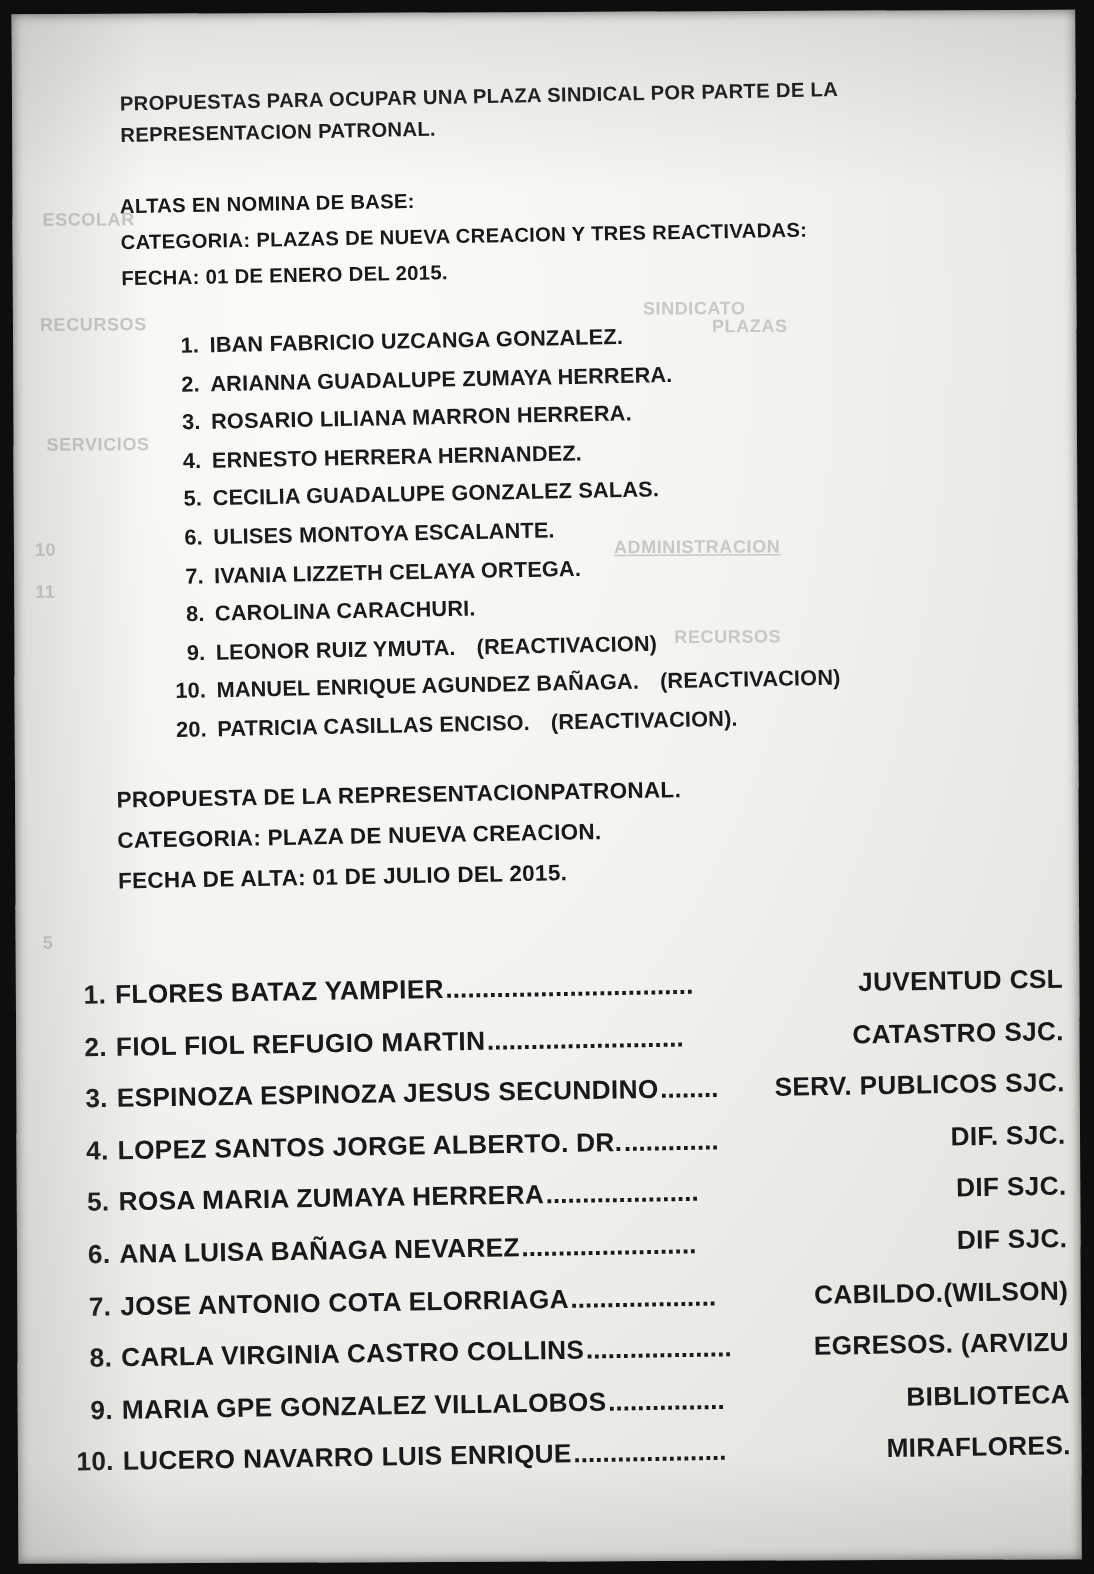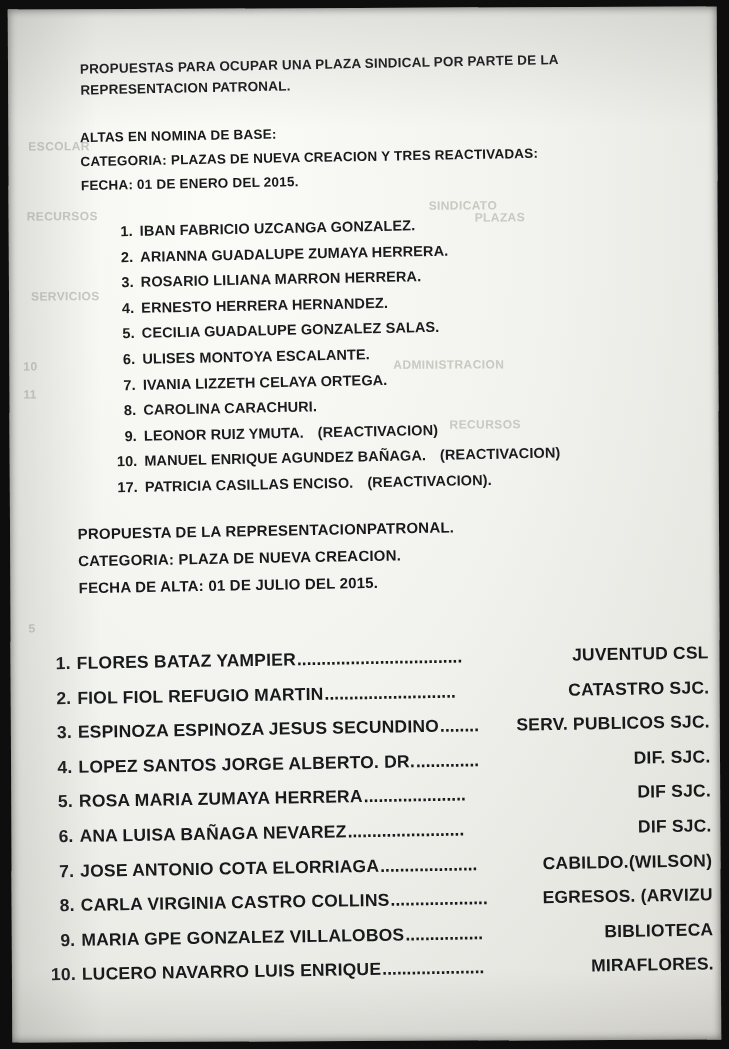--- a/index.html
+++ b/index.html
@@ -164,21 +164,21 @@
 <div class="page">
   <div class="sheet">
 
     <div class="ghost" style="left:20px;  top:130px;">ESCOLAR</div>
     <div class="ghost" style="left:420px; top:150px;margin-top:41px;">SINDICATO</div>
     <div class="ghost" style="left:18px;  top:200px;">RECURSOS</div>
     <div class="ghost" style="left:430px; top:203px;padding-left:36px;">PLAZAS</div>
     <div class="ghost" style="left:22px;  top:280px;">SERVICIOS</div>
     <div class="ghost" style="left:14px;  top:350px;">10</div>
     <div class="ghost" style="left:14px;  top:378px;">11</div>
-    <div class="ghost" style="left:384px; top:350px;">ADMINISTRACION</div>
+    <div class="ghost" style="left:400px; top:350px;text-decoration:underline;">ADMINISTRACION</div>
     <div class="ghost" style="left:440px; top:410px;">RECURSOS</div>
     <div class="ghost" style="left:18px;  top:612px;">5</div>
 
     <div class="content">
 
       <div class="hdr title-block">
         <div>PROPUESTAS PARA OCUPAR UNA PLAZA SINDICAL POR PARTE DE LA</div>
         <div>REPRESENTACION PATRONAL.</div>
       </div>
 
@@ -233,21 +233,21 @@
           <span class="num">9.</span>
           <span class="nm">LEONOR RUIZ YMUTA.</span>
           <span class="tag">(REACTIVACION)</span>
         </div>
         <div class="li1">
           <span class="num">10.</span>
           <span class="nm">MANUEL ENRIQUE AGUNDEZ BAÑAGA.</span>
           <span class="tag">(REACTIVACION)</span>
         </div>
         <div class="li1">
-          <span class="num">17.</span>
+          <span class="num">20.</span>
           <span class="nm">PATRICIA CASILLAS ENCISO.</span>
           <span class="tag">(REACTIVACION).</span>
         </div>
       </div>
 
       <div class="hdr mid-block">
         <div>PROPUESTA DE LA REPRESENTACIONPATRONAL.</div>
         <div>CATEGORIA: PLAZA DE NUEVA CREACION.</div>
         <div>FECHA DE ALTA: 01 DE JULIO DEL 2015.</div>
       </div>

